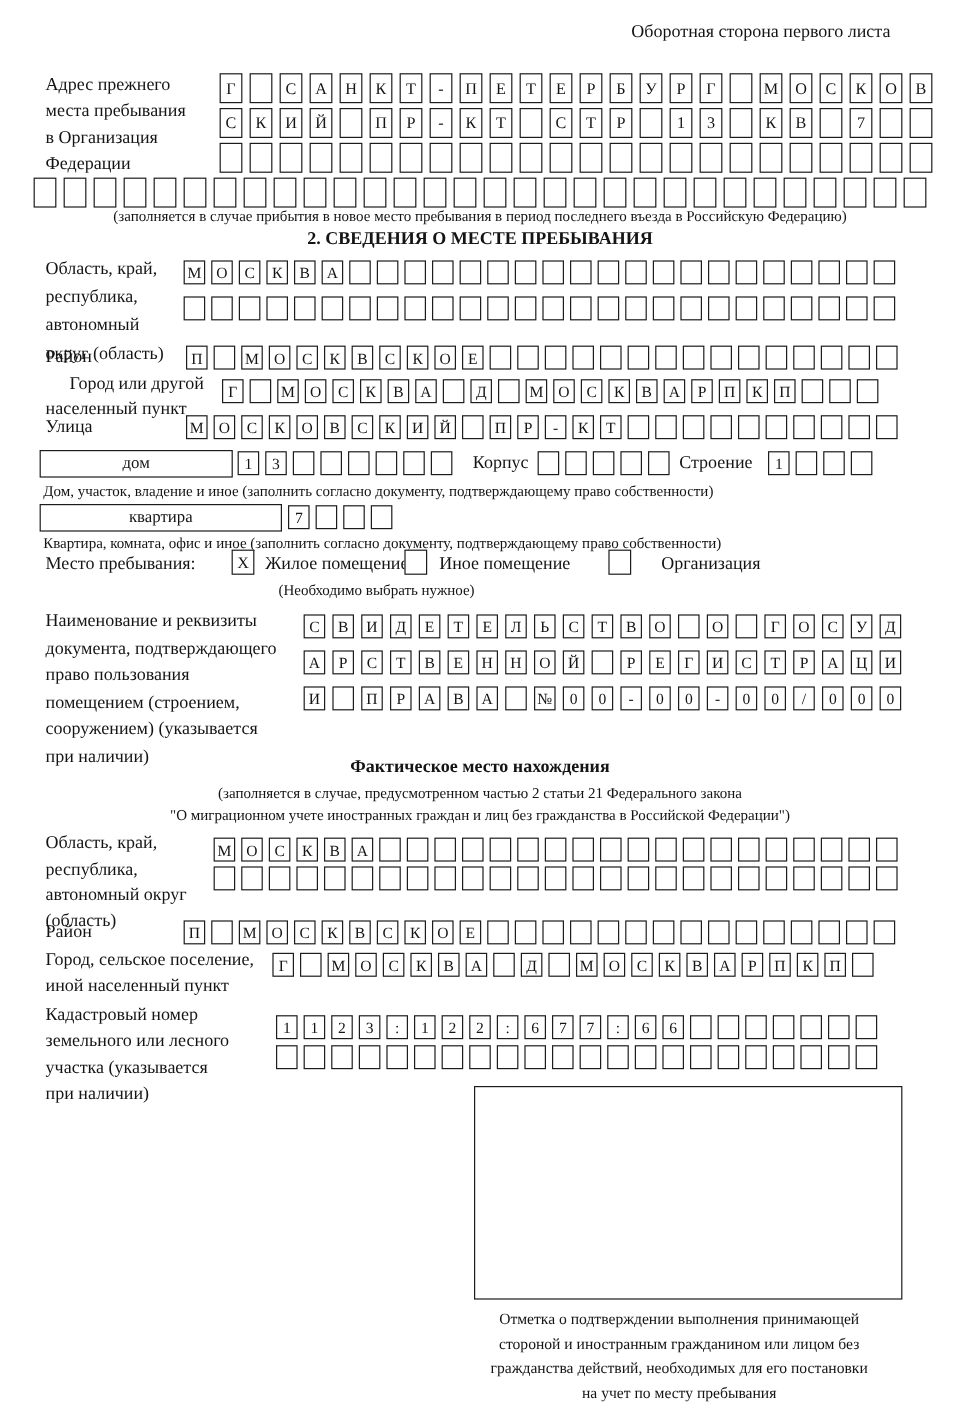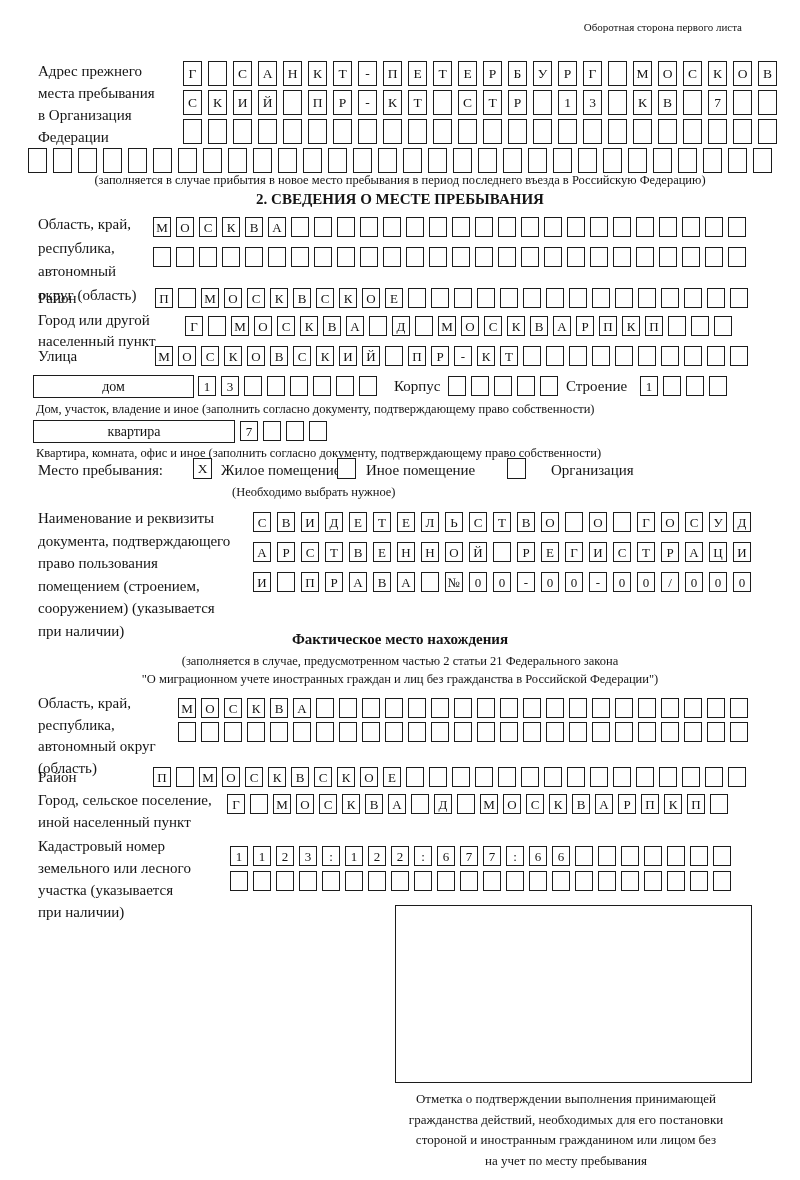--- a/index.html
+++ b/index.html
@@ -26,21 +26,21 @@
     display:flex;align-items:center;justify-content:center;font-size:14px;background:#fff;
   }
   .rect{position:absolute;box-sizing:border-box;border:1.7px solid #1c1c1c;background:#fff;}
   .note-c{text-align:center;line-height:20.5px;font-size:13px;white-space:normal;}
 </style>
 </head>
 <body>
 
 <div id="page">
 
-  <div class="abs lbl" style="top:16px;right:58px;font-size:11px;">Оборотная сторона первого листа</div>
+  <div class="abs lbl" style="top:16px;right:58px;font-size:15px;">Оборотная сторона первого листа</div>
 
   <div class="abs" style="left:38px;top:60px;">
     <div class="lbl">Адрес прежнего</div>
     <div class="lbl">места пребывания</div>
     <div class="lbl">в Организация</div>
     <div class="lbl">Федерации</div>
   </div>
   <div class="cells g6 tall" style="left:183px;top:61px;">
       <div class="bx">Г</div>
       <div class="bx"></div>
@@ -242,21 +242,21 @@
       <div class="bx"></div>
       <div class="bx"></div>
       <div class="bx"></div>
       <div class="bx"></div>
       <div class="bx"></div>
       <div class="bx"></div>
       <div class="bx"></div>
     </div>
 
   <div class="abs" style="left:38px;top:310px;">
-    <div class="lbl" style="line-height:21px;">Город или другой</div>
+    <div class="lbl" style="line-height:21px;margin-left:20px;">Город или другой</div>
     <div class="lbl" style="line-height:21px;">населенный пункт</div>
   </div>
   <div class="cells" style="left:185px;top:316px;">
       <div class="bx">Г</div>
       <div class="bx"></div>
       <div class="bx">М</div>
       <div class="bx">О</div>
       <div class="bx">С</div>
       <div class="bx">К</div>
       <div class="bx">В</div>
@@ -614,18 +614,18 @@
       <div class="bx"></div>
       <div class="bx"></div>
       <div class="bx"></div>
       <div class="bx"></div>
       <div class="bx"></div>
     </div>
 
   <div class="rect" style="left:395px;top:905px;width:357px;height:178px;"></div>
   <div class="abs note-c" style="left:340px;top:1089px;width:452px;">
     <div>Отметка о подтверждении выполнения принимающей</div>
+    <div>стороной и иностранным гражданином или лицом без</div>
     <div>гражданства действий, необходимых для его постановки</div>
-    <div>стороной и иностранным гражданином или лицом без</div>
     <div>на учет по месту пребывания</div>
   </div>
 
 </div>
 
 </body></html>

